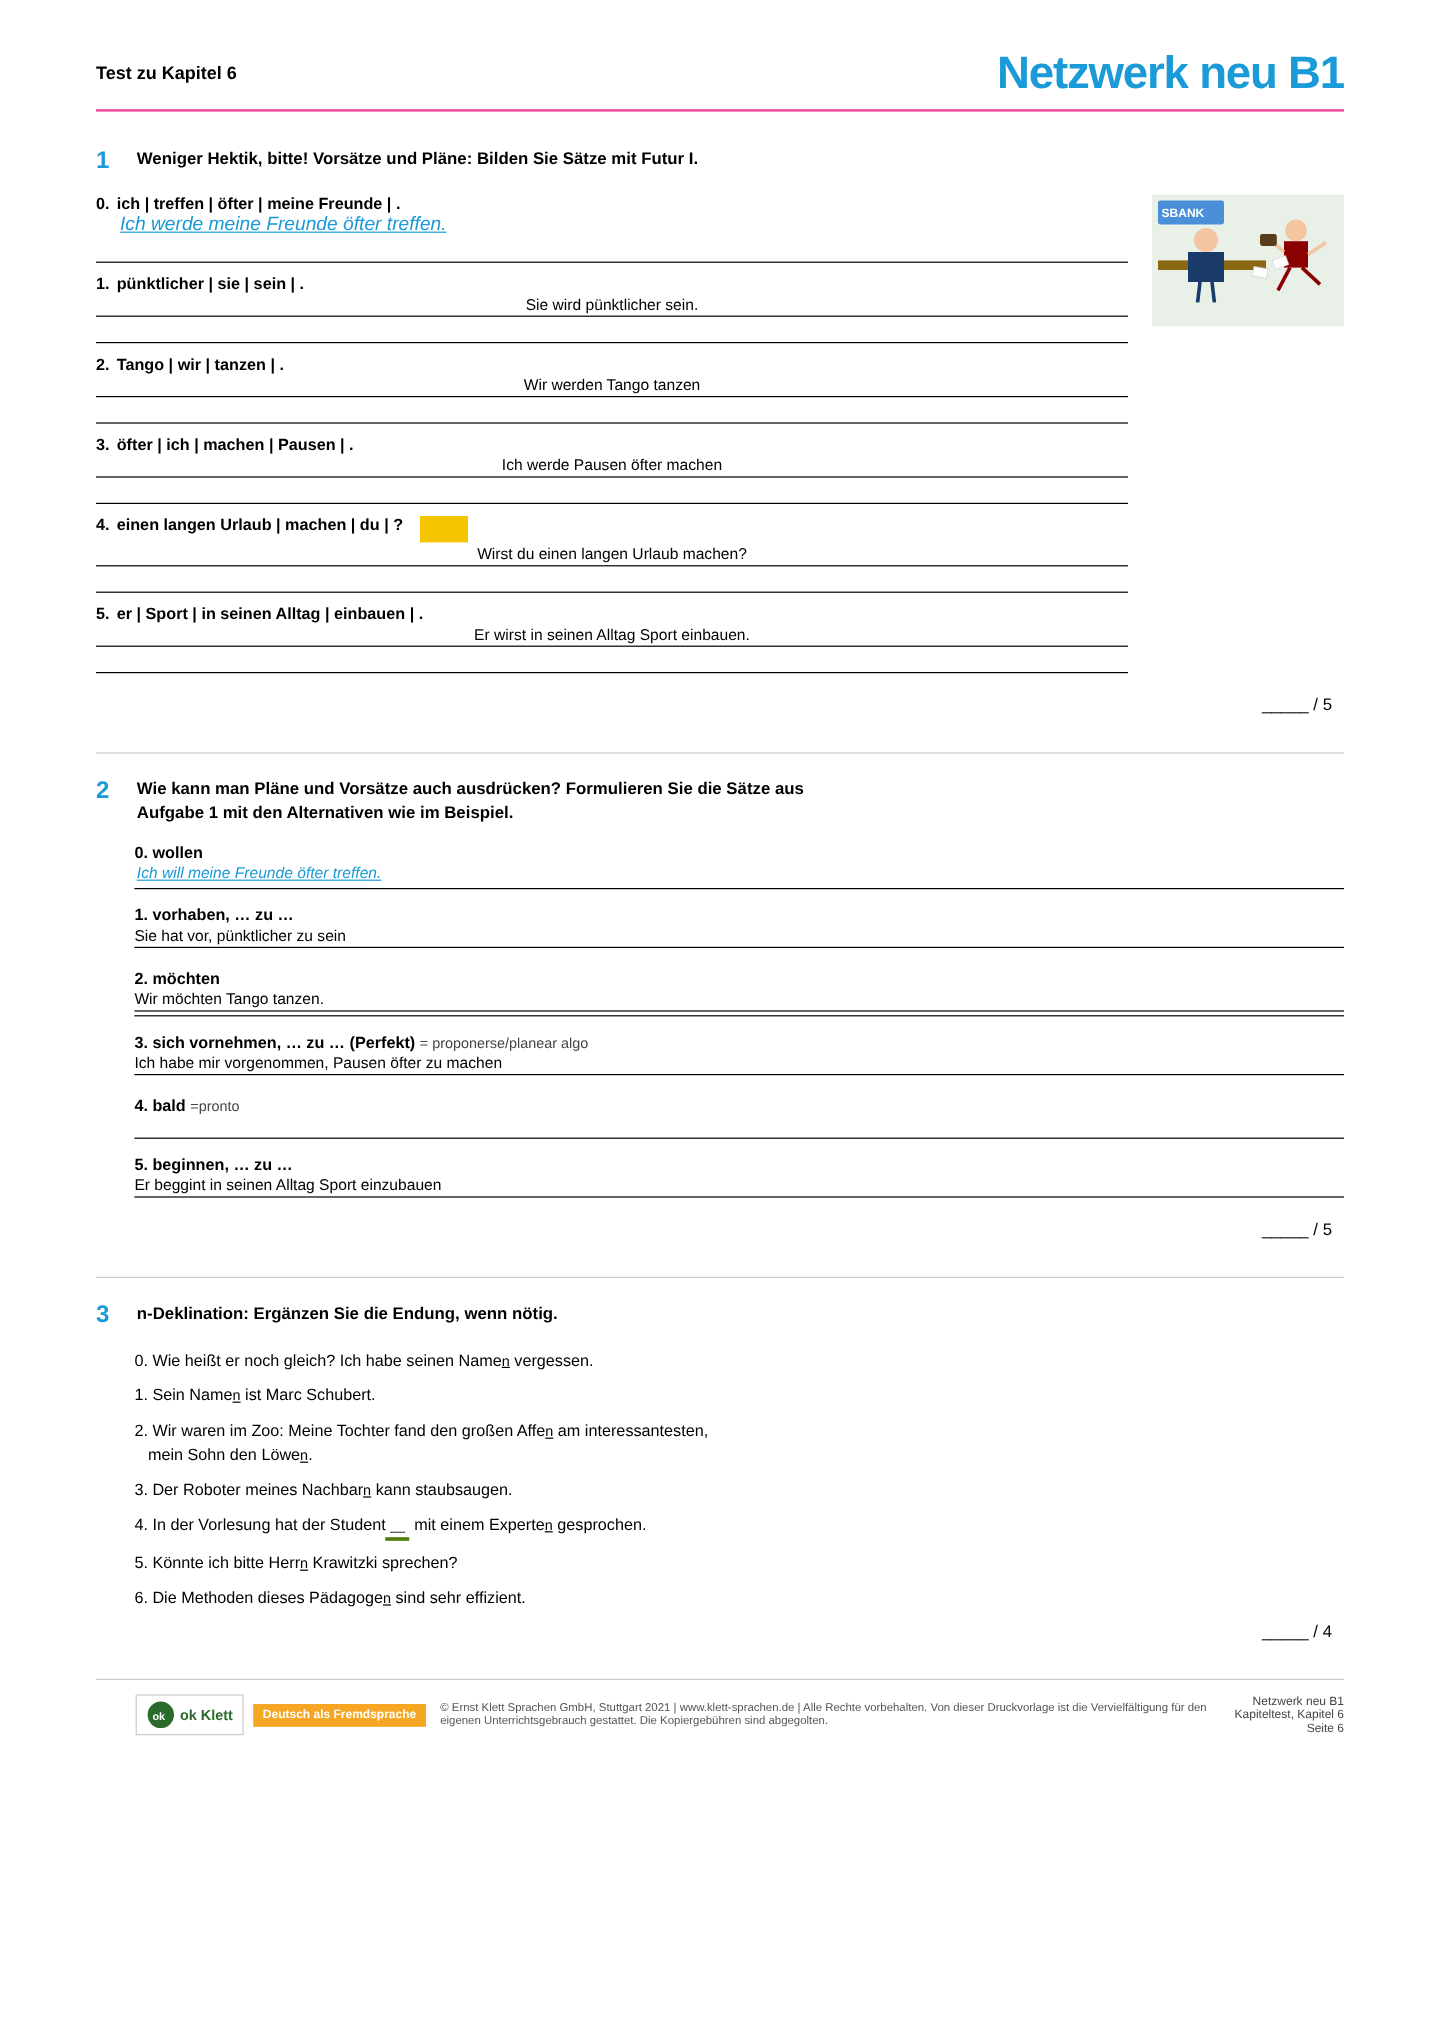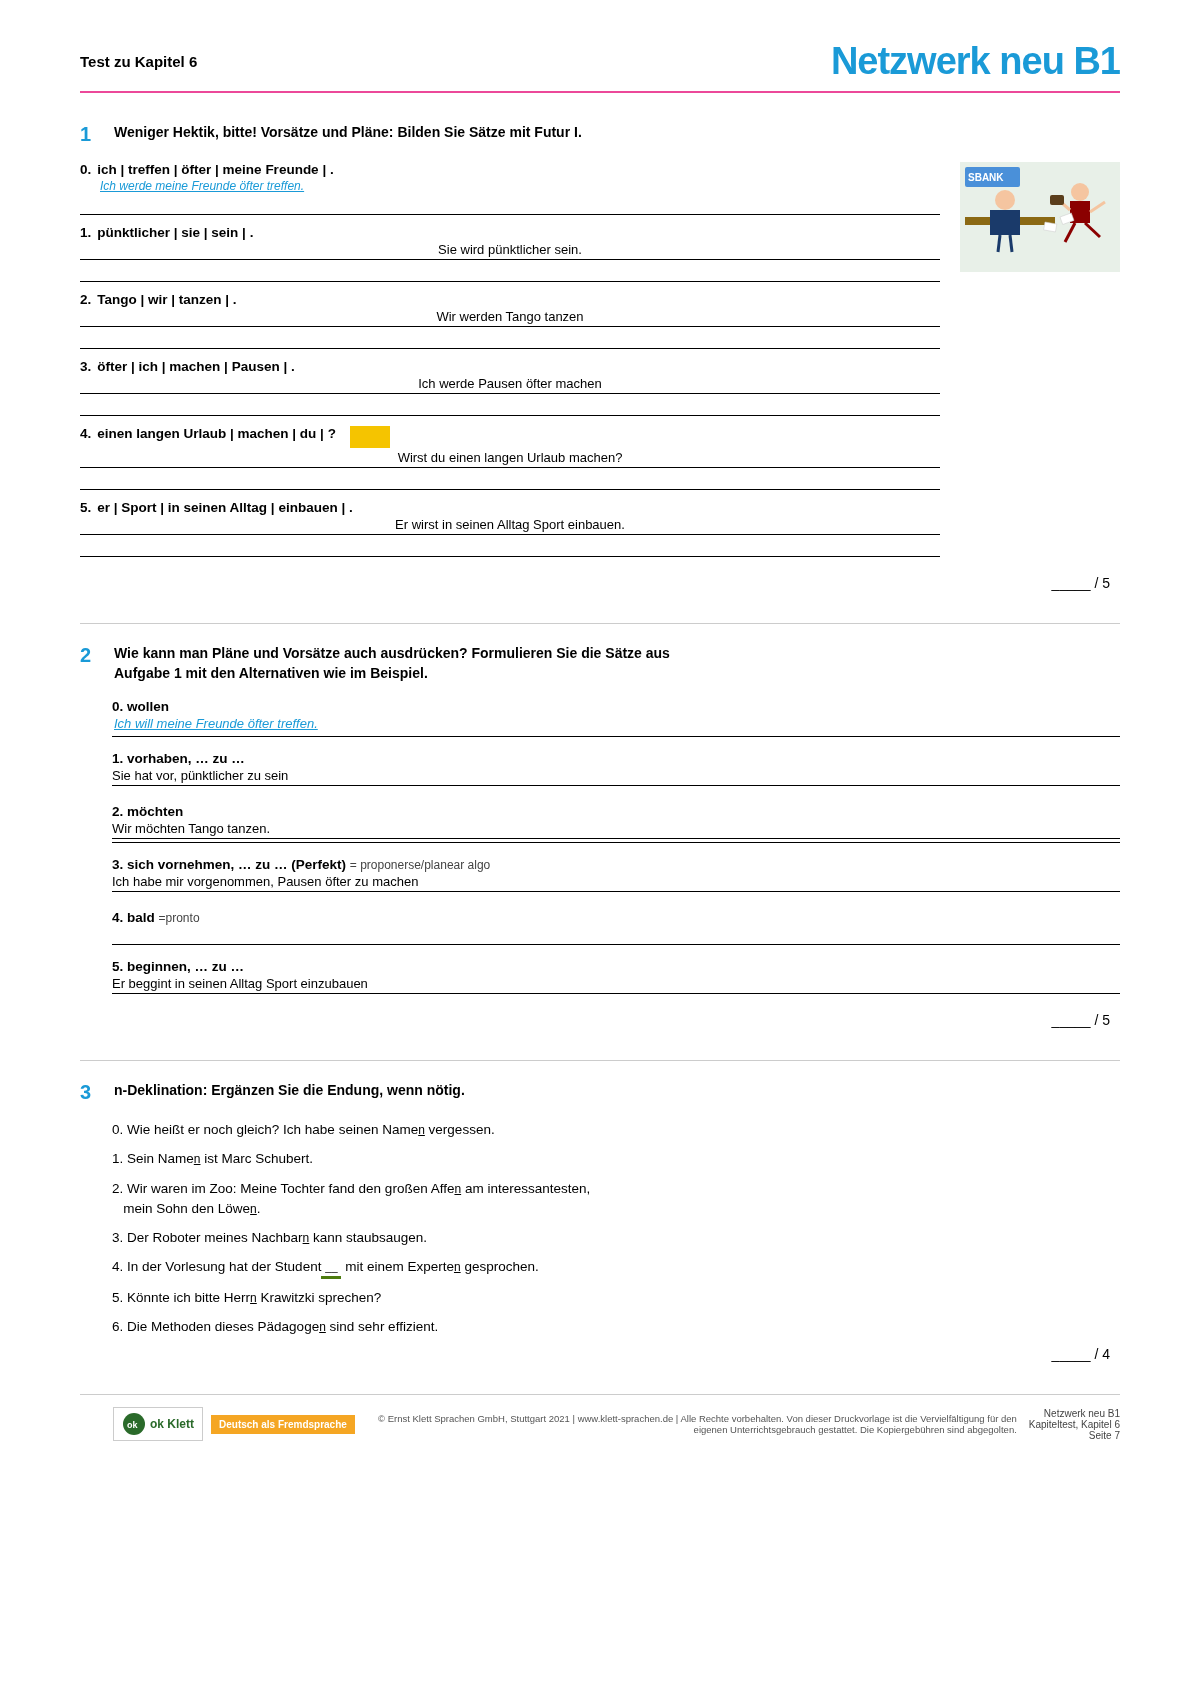--- a/index.html
+++ b/index.html
@@ -68,21 +68,21 @@
       font-size: 13.5px;
       font-weight: bold;
     }
     .ex-answer {
       font-style: italic;
       color: #1a9ad7;
       text-decoration: underline;
       font-weight: normal;
       margin-top: 2px;
       margin-left: 20px;
-      font-size: 12px;
+      font-size: 16px;
     }
     .ex-answer-black {
       font-style: normal;
       color: #000;
       font-weight: normal;
       margin-top: 2px;
       text-align: center;
       font-size: 13px;
       border-bottom: 1px solid #000;
       padding-bottom: 2px;
@@ -191,21 +191,21 @@
       background: #f5a623;
       padding: 4px 8px;
       font-size: 10px;
       font-weight: bold;
       color: #fff;
     }
     .footer-center {
       flex: 1;
       font-size: 9.5px;
       color: #555;
-      text-align: right;
+      text-align: left;
     }
     .footer-right {
       font-size: 10px;
       text-align: right;
     }
     
     .bank-svg-wrap {
       width: 160px;
       height: 110px;
     }
@@ -432,15 +432,15 @@
       <span style="font-weight:bold; color:#2a6a2a; font-size:12px;">ok Klett</span>
     </div>
     <div class="daf-logo">
       <span>Deutsch als Fremdsprache</span>
     </div>
   </div>
   <div class="footer-center">© Ernst Klett Sprachen GmbH, Stuttgart 2021 | www.klett-sprachen.de | Alle Rechte vorbehalten. Von dieser Druckvorlage ist die Vervielfältigung für den eigenen Unterrichtsgebrauch gestattet. Die Kopiergebühren sind abgegolten.</div>
   <div class="footer-right">
     <div>Netzwerk neu B1</div>
     <div>Kapiteltest, Kapitel 6</div>
-    <div>Seite 7</div>
+    <div>Seite 6</div>
   </div>
 </div>
 
 </body></html>

